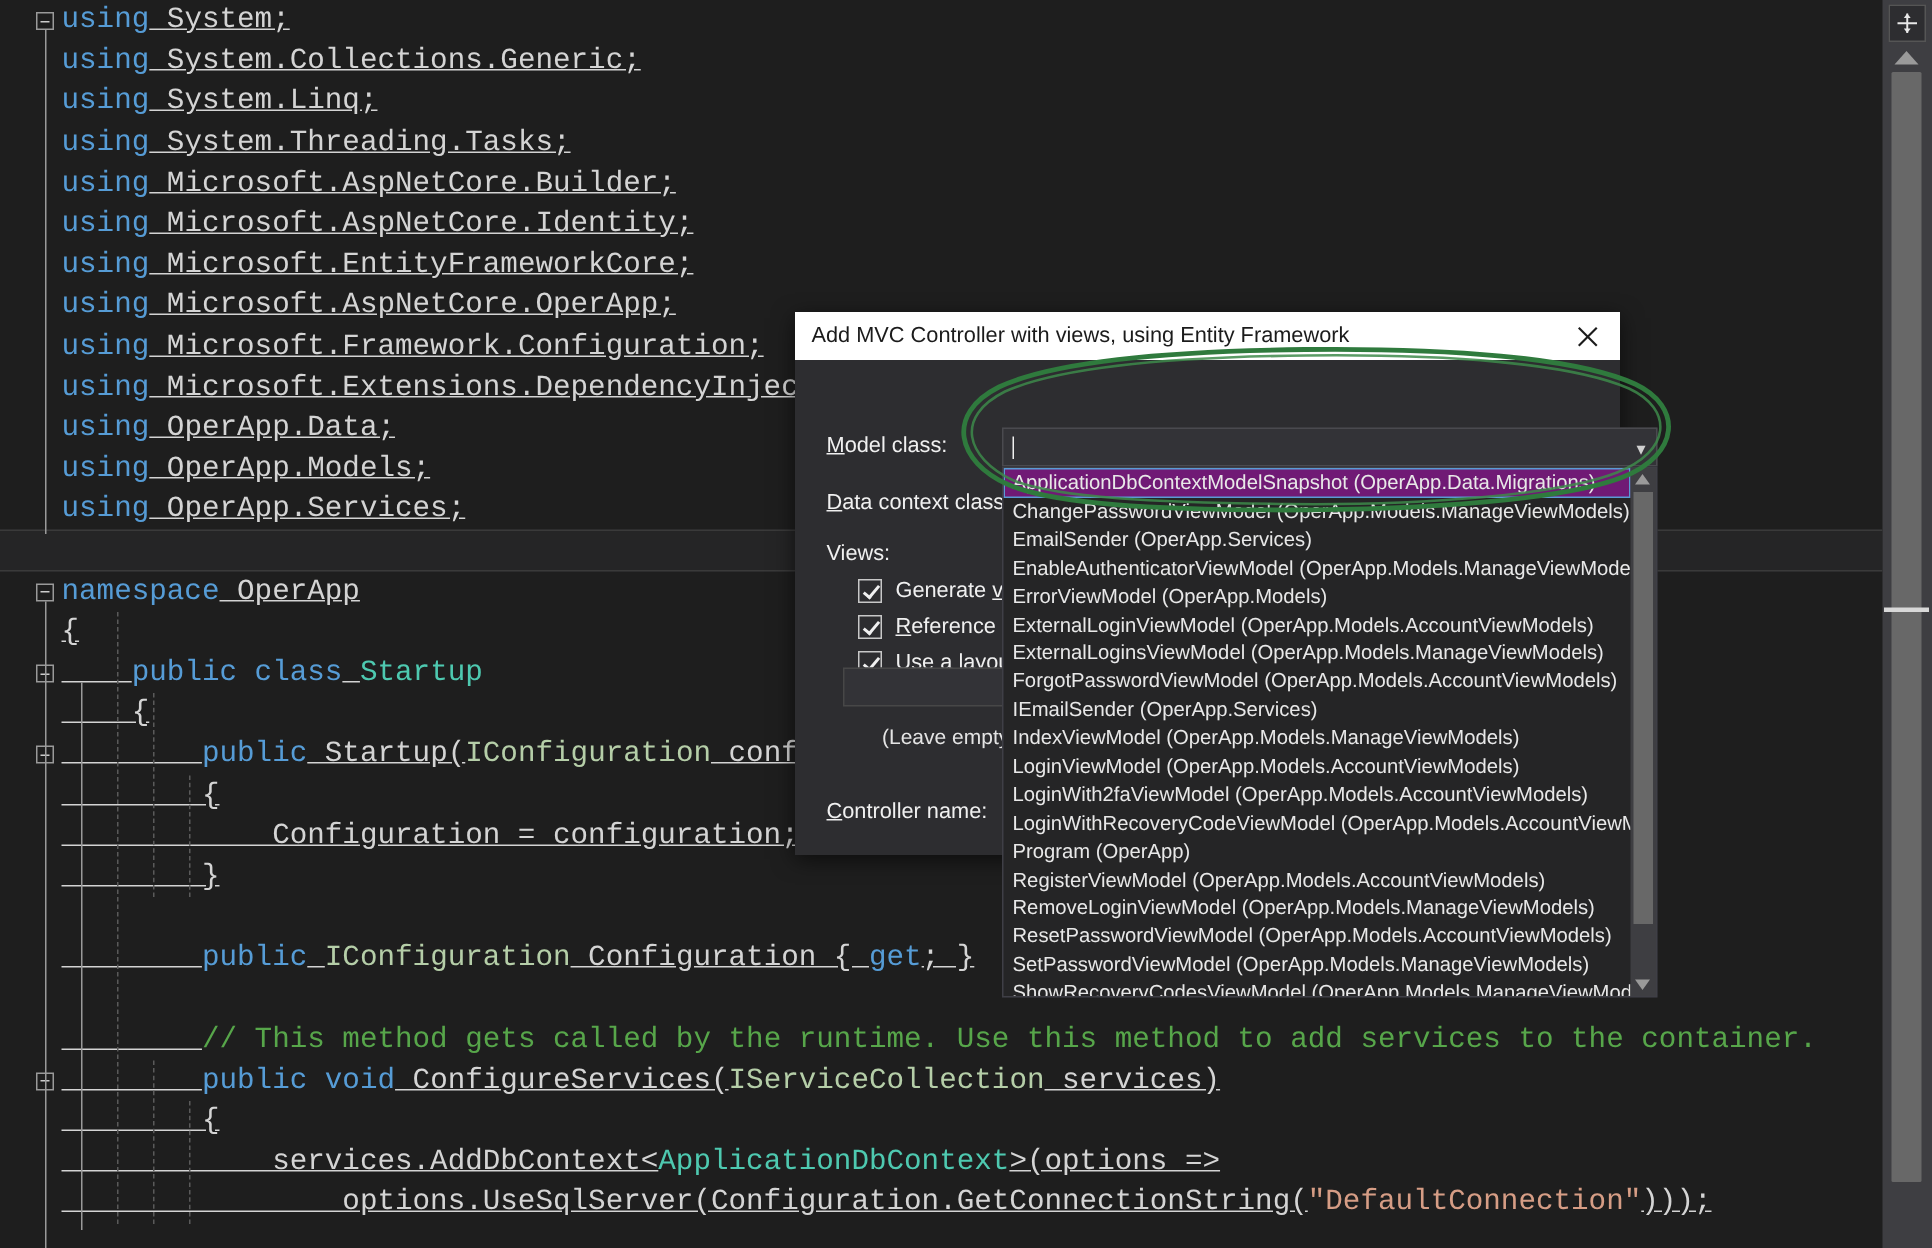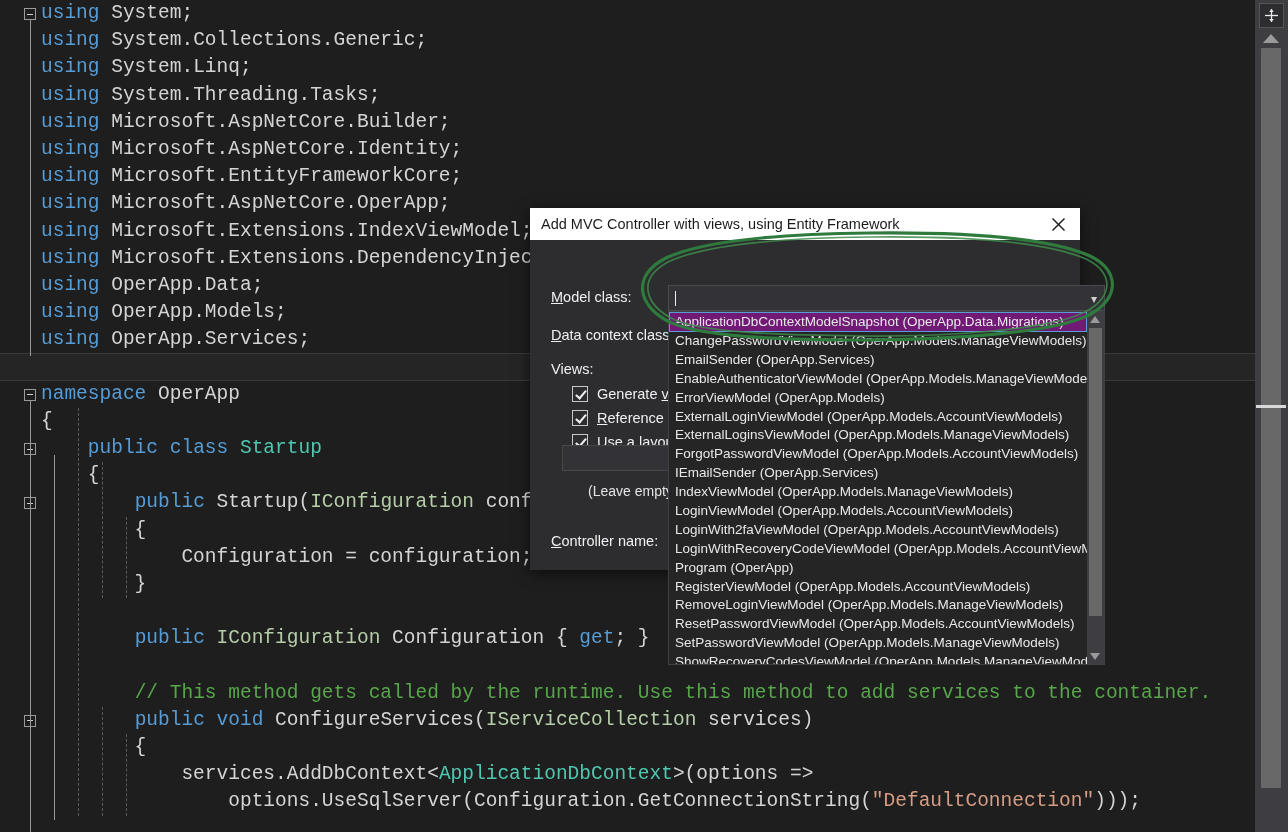--- a/index.html
+++ b/index.html
@@ -34,21 +34,21 @@
   .code-line.cur {
     background: #252526;
     border-top: 1px solid #3a3a3a;
     border-bottom: 1px solid #3a3a3a;
   }
   .kw   { color: #569cd6; }
   .type { color: #4ec9b0; }
   .iface{ color: #b5cea8; }
   .cmt  { color: #57a64a; }
   .str  { color: #d69d85; }
-  .plain{ color: #d4d4d4; }
+  .plain{ color: #d4d4d4; text-decoration: underline; }
 
   
   .gutter {
     position: absolute;
     left: 0; top: 0;
     width: 41px; height: 100%;
     pointer-events: none;
   }
   .fold-box {
     position: absolute;
@@ -284,21 +284,21 @@
 <div id="editor">
   <div id="code-area">
       <div class="code-line"><span class="fold-box"></span><span class="kw">using</span><span class="plain"> System;</span></div>
       <div class="code-line"><span class="kw">using</span><span class="plain"> System.Collections.Generic;</span></div>
       <div class="code-line"><span class="kw">using</span><span class="plain"> System.Linq;</span></div>
       <div class="code-line"><span class="kw">using</span><span class="plain"> System.Threading.Tasks;</span></div>
       <div class="code-line"><span class="kw">using</span><span class="plain"> Microsoft.AspNetCore.Builder;</span></div>
       <div class="code-line"><span class="kw">using</span><span class="plain"> Microsoft.AspNetCore.Identity;</span></div>
       <div class="code-line"><span class="kw">using</span><span class="plain"> Microsoft.EntityFrameworkCore;</span></div>
       <div class="code-line"><span class="kw">using</span><span class="plain"> Microsoft.AspNetCore.OperApp;</span></div>
-      <div class="code-line"><span class="kw">using</span><span class="plain"> Microsoft.Extensions.IndexViewModel;</span></div>
+      <div class="code-line"><span class="kw">using</span><span class="plain"> Microsoft.Framework.Configuration;</span></div>
       <div class="code-line"><span class="kw">using</span><span class="plain"> Microsoft.Extensions.DependencyInjection;</span></div>
       <div class="code-line"><span class="kw">using</span><span class="plain"> OperApp.Data;</span></div>
       <div class="code-line"><span class="kw">using</span><span class="plain"> OperApp.Models;</span></div>
       <div class="code-line"><span class="kw">using</span><span class="plain"> OperApp.Services;</span></div>
       <div class="code-line cur"><span class="plain"></span></div>
       <div class="code-line"><span class="fold-box"></span><span class="kw">namespace</span><span class="plain"> OperApp</span></div>
       <div class="code-line"><span class="plain">{</span></div>
       <div class="code-line"><span class="fold-box"></span><span class="plain">    </span><span class="kw">public class</span><span class="plain"> </span><span class="type">Startup</span></div>
       <div class="code-line"><span class="plain">    {</span></div>
       <div class="code-line"><span class="fold-box"></span><span class="plain">        </span><span class="kw">public</span><span class="plain"> Startup(</span><span class="iface">IConfiguration</span><span class="plain"> configuration)</span></div>

